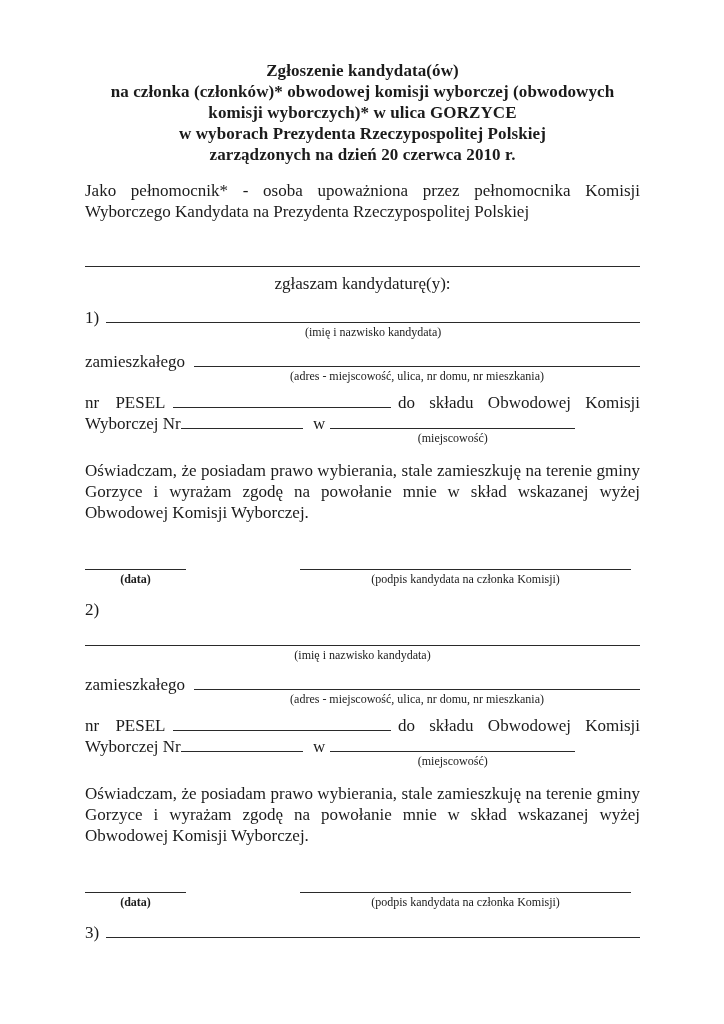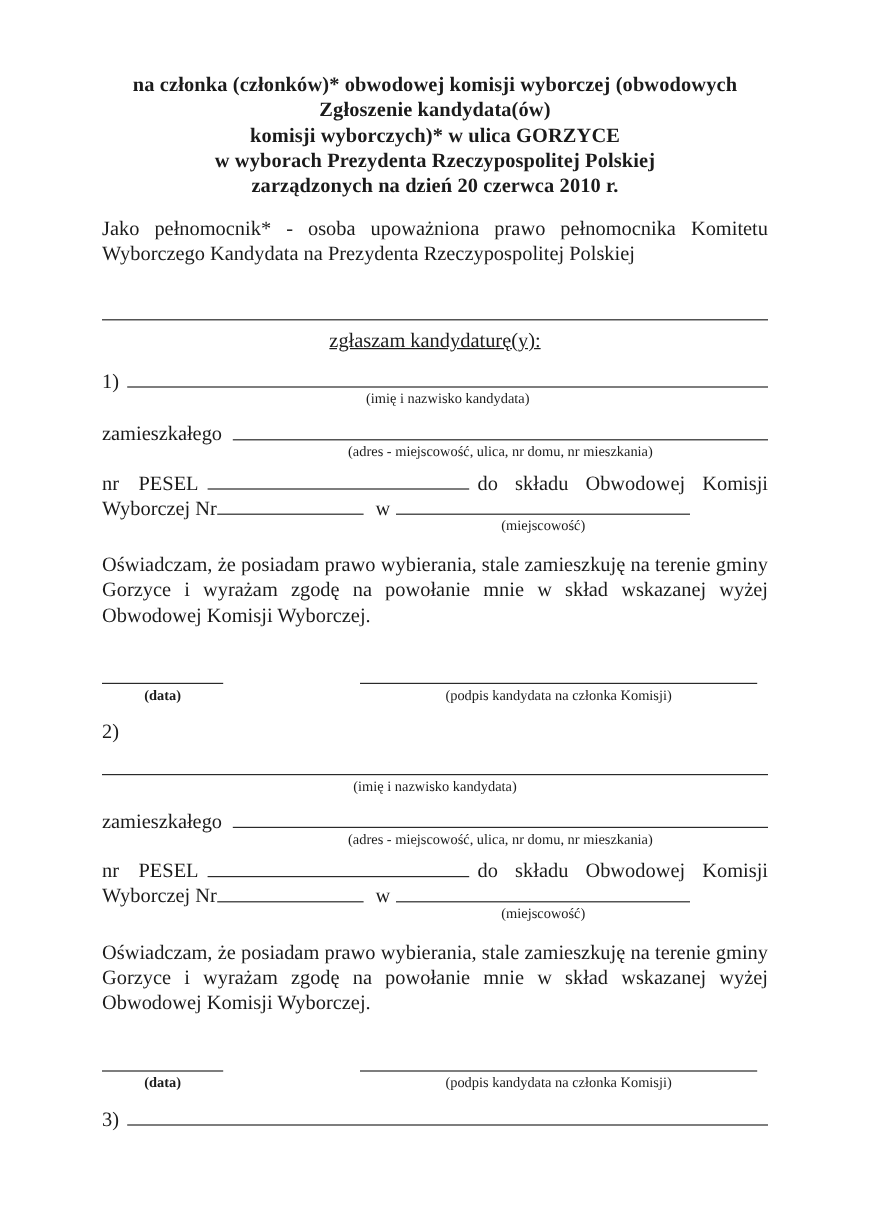--- a/index.html
+++ b/index.html
@@ -30,21 +30,20 @@
     text-align: justify;
   }
   .separator-blank {
     margin-top: 24px;
     height: 21px;
     border-bottom: 1px solid #2a2a2a;
   }
   .submit-heading {
     margin-top: 6px;
     text-align: center;
-    text-decoration: underline;
   }
   
   .blank {
     display: inline-block;
     border-bottom: 1px solid #2a2a2a;
     height: 1px;
   }
   .fieldcol {
     display: inline-flex;
     flex-direction: column;
@@ -97,28 +96,28 @@
   .section2-nameline { margin-top: 4px; }
   .section2-nameline .fieldcol { width: 100%; margin-top: 21px; }
   .third-row { margin-top: 12px; }
 </style>
 </head>
 <body>
 
 <div class="page">
 
   <div class="title-block">
+    <div>Zgłoszenie kandydata(ów)</div>
     <div>na członka (członków)* obwodowej komisji wyborczej (obwodowych</div>
-    <div>Zgłoszenie kandydata(ów)</div>
     <div>komisji wyborczych)* w ulica GORZYCE</div>
     <div>w wyborach Prezydenta Rzeczypospolitej Polskiej</div>
     <div>zarządzonych na dzień 20 czerwca 2010 r.</div>
   </div>
 
-  <p class="intro">Jako pełnomocnik* - osoba upoważniona prawo pełnomocnika Komitetu Wyborczego Kandydata na Prezydenta Rzeczypospolitej Polskiej</p>
+  <p class="intro">Jako pełnomocnik* - osoba upoważniona przez pełnomocnika Komisji Wyborczego Kandydata na Prezydenta Rzeczypospolitej Polskiej</p>
 
   <div class="separator-blank"></div>
 
   <div class="submit-heading">zgłaszam kandydaturę(y):</div>
 
   <div>
 
     <div class="row-flex numbered-row">
       <span class="num">1)</span>
       <span class="fieldcol">

